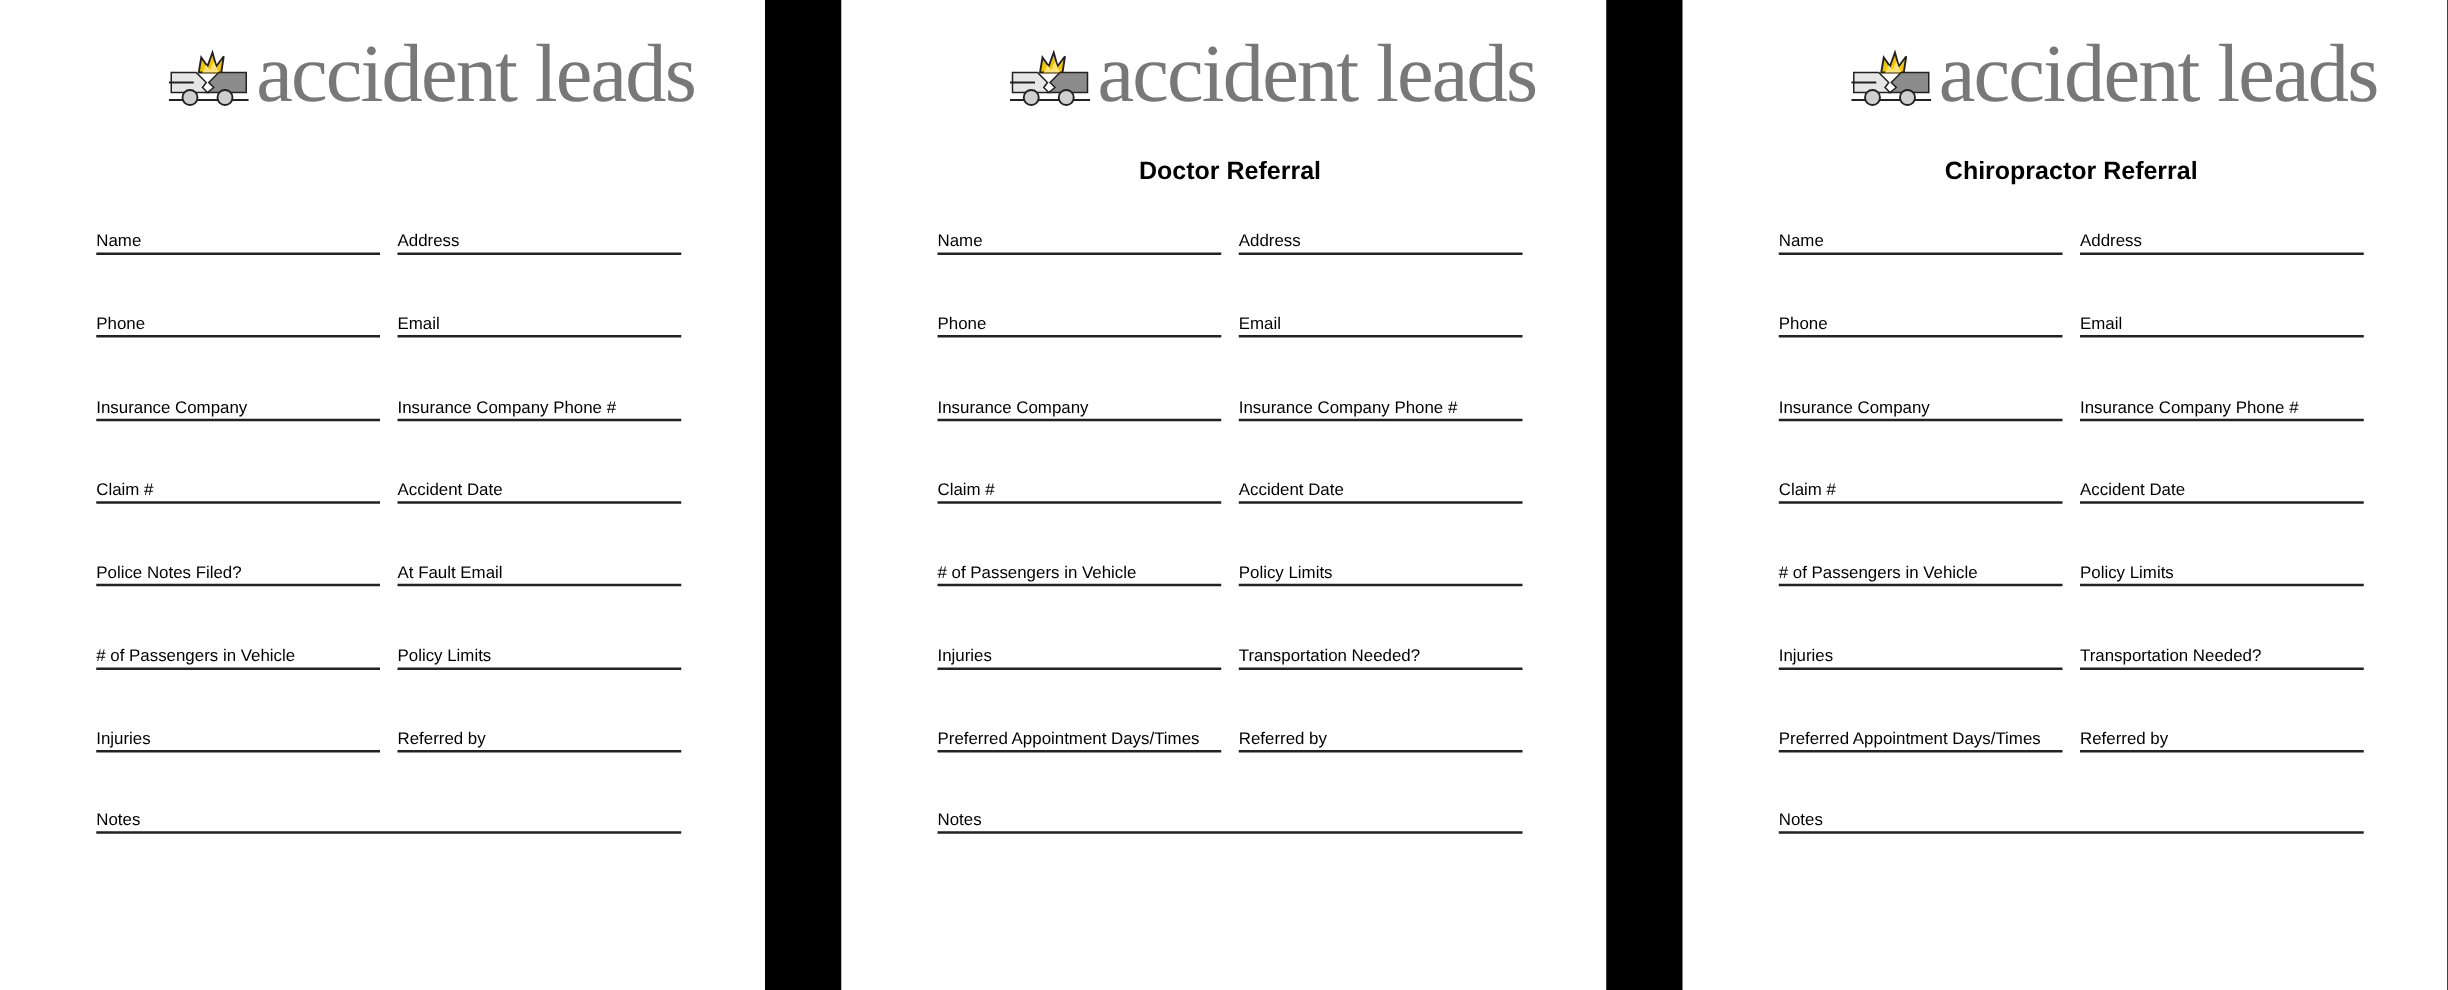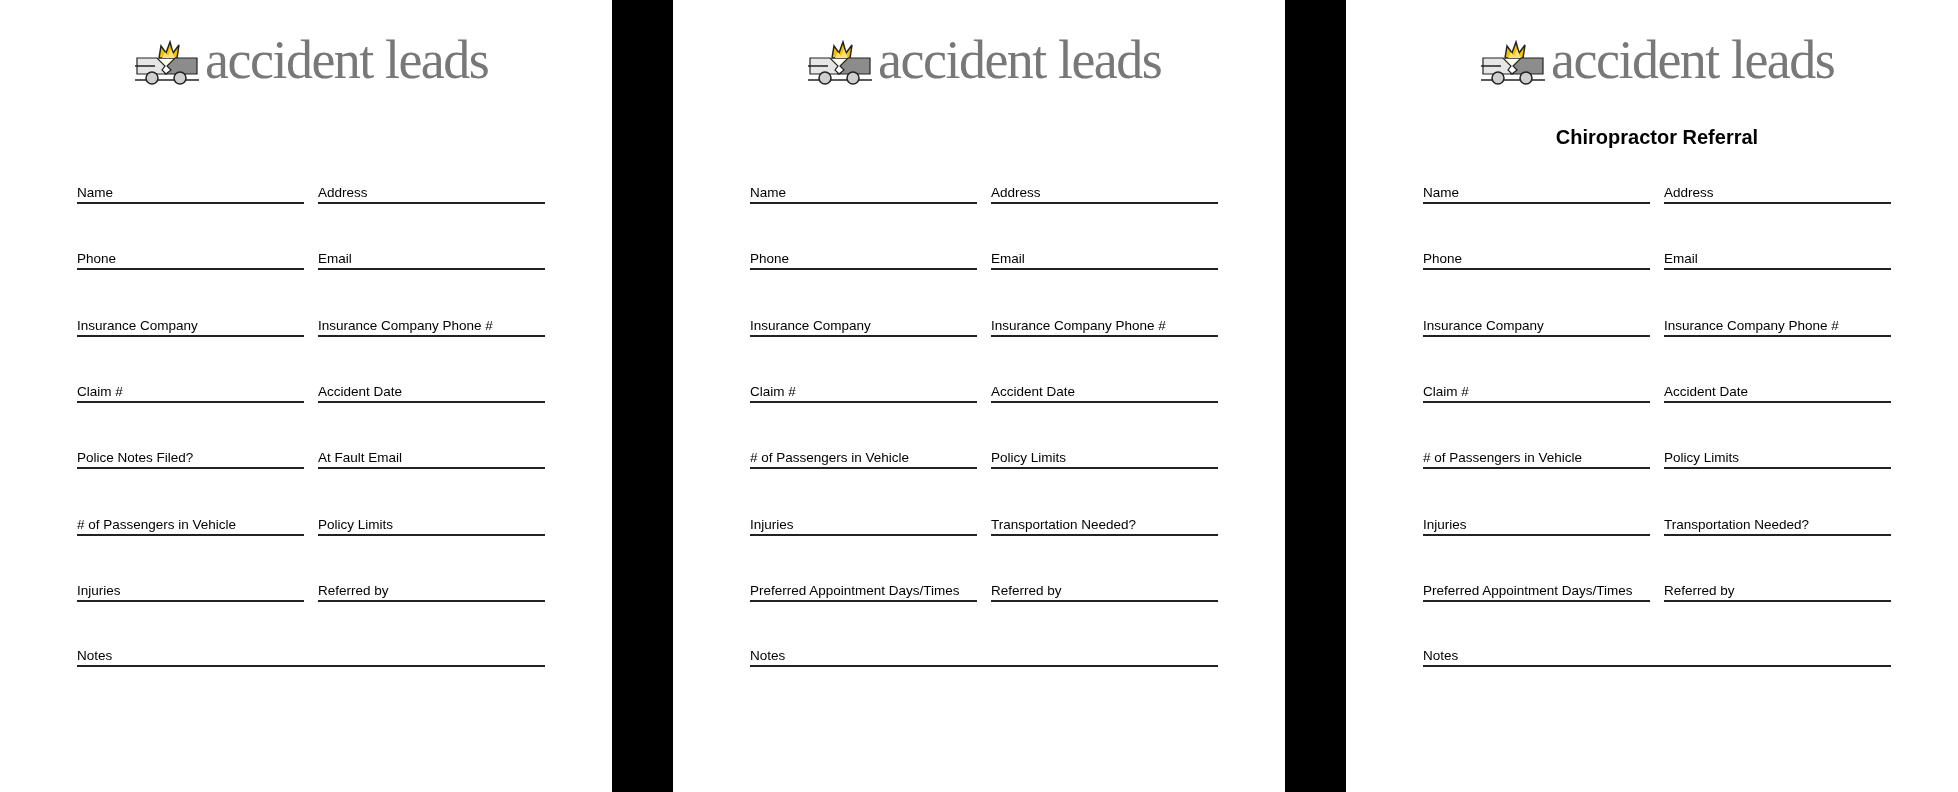--- a/index.html
+++ b/index.html
@@ -1,20 +1,20 @@
 <!DOCTYPE html>
 <html><head>
 <meta charset="utf-8">
 <style>
   html, body { margin:0; padding:0; }
   body { width:1958px; height:792px; background:#000; position:relative; overflow:hidden; font-family:"Liberation Sans", sans-serif; }
   .panel { position:absolute; top:0; width:612px; height:792px; background:#fff; }
   .logo { position:absolute; top:36px; left:135px; height:52px; width:360px; }
   .logo-icon { position:absolute; left:0; top:4px; width:64px; height:46px; }
-  .logo-text { position:absolute; left:70px; top:-6px; font-family:"Liberation Serif", serif; font-size:54px; color:#787878; letter-spacing:-1.5px; white-space:nowrap; line-height:60px; }
+  .logo-text { position:absolute; left:70px; top:-6px; font-family:"Liberation Serif", serif; font-size:66px; color:#787878; letter-spacing:-1.5px; white-space:nowrap; line-height:60px; }
   .title { position:absolute; top:126px; left:0; width:622px; text-align:center; font-weight:bold; font-size:20px; color:#000; }
   .field { position:absolute; height:20px; border-bottom:2px solid #222; font-weight:normal; font-size:13.5px; color:#000; line-height:16px; white-space:nowrap; }
   .field span { position:absolute; left:0; bottom:1px; }
 </style>
 </head>
 <body>
 
 <div id="root">
     <div class="panel" style="left: 0px;">
     <div class="logo">
@@ -83,20 +83,21 @@
         <polygon points="27,18 30,12 33,16 36,9 39,16 41,18" fill="#fbe27a"></polygon>
         <path d="M2,18 L22,18 L30,26 L27,30 L31,34 L2,34 Z" fill="#e6e6e6" stroke="#222" stroke-width="1.2"></path>
         <path d="M62,18 L40,18 L32,26 L36,30 L31,34 L62,34 Z" fill="#8c8c8c" stroke="#222" stroke-width="1.2"></path>
         <line x1="0" y1="26" x2="20" y2="26" stroke="#222" stroke-width="1.5"></line>
         <line x1="0" y1="40" x2="64" y2="40" stroke="#222" stroke-width="1.5"></line>
         <circle cx="17" cy="38" r="6" fill="#cfcfcf" stroke="#222" stroke-width="1.5"></circle>
         <circle cx="45" cy="38" r="6" fill="#cfcfcf" stroke="#222" stroke-width="1.5"></circle>
       </svg>
       <div class="logo-text">accident leads</div>
     </div>
+    <div class="title">Doctor Referral</div>
   <div class="field" style="top: 182px; left: 77px; width: 227px;">
         <span>Name</span>
       </div>
       <div class="field" style="top: 182px; left: 318px; width: 227px;">
         <span>Address</span>
       </div>
       <div class="field" style="top: 248px; left: 77px; width: 227px;">
         <span>Phone</span>
       </div>
       <div class="field" style="top: 248px; left: 318px; width: 227px;">

